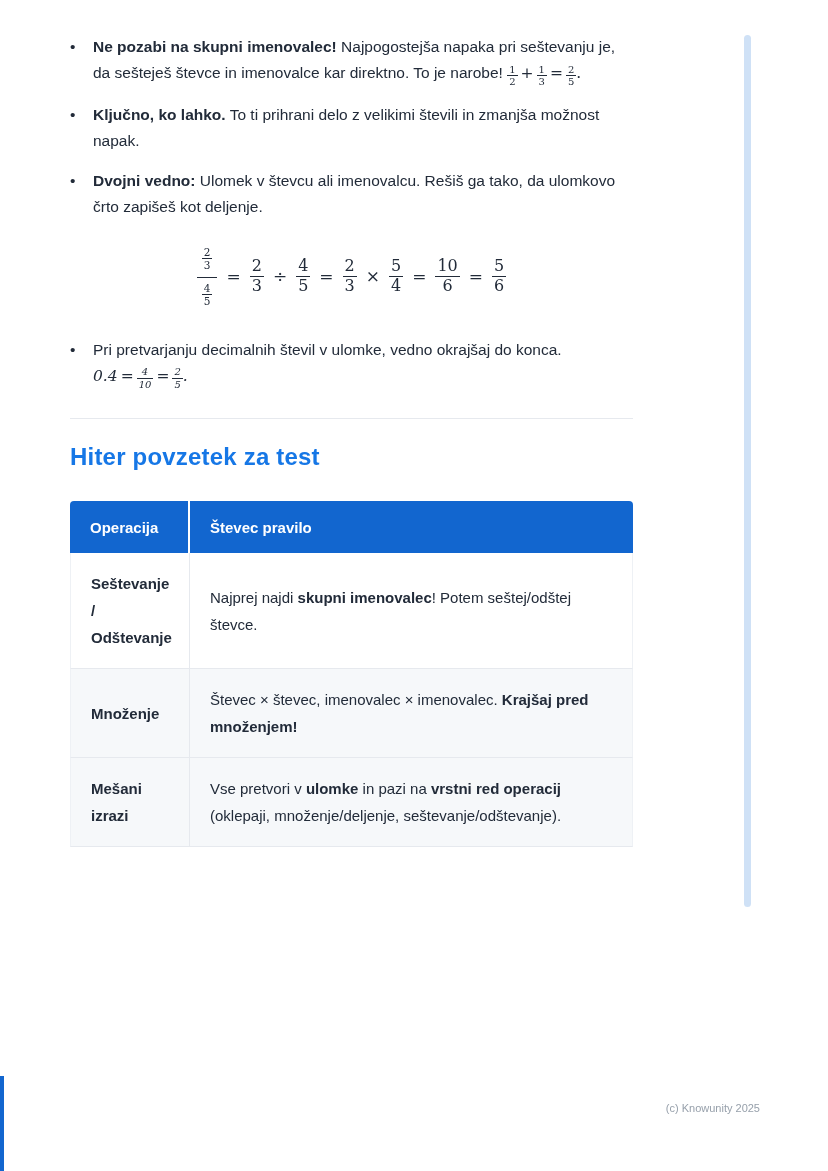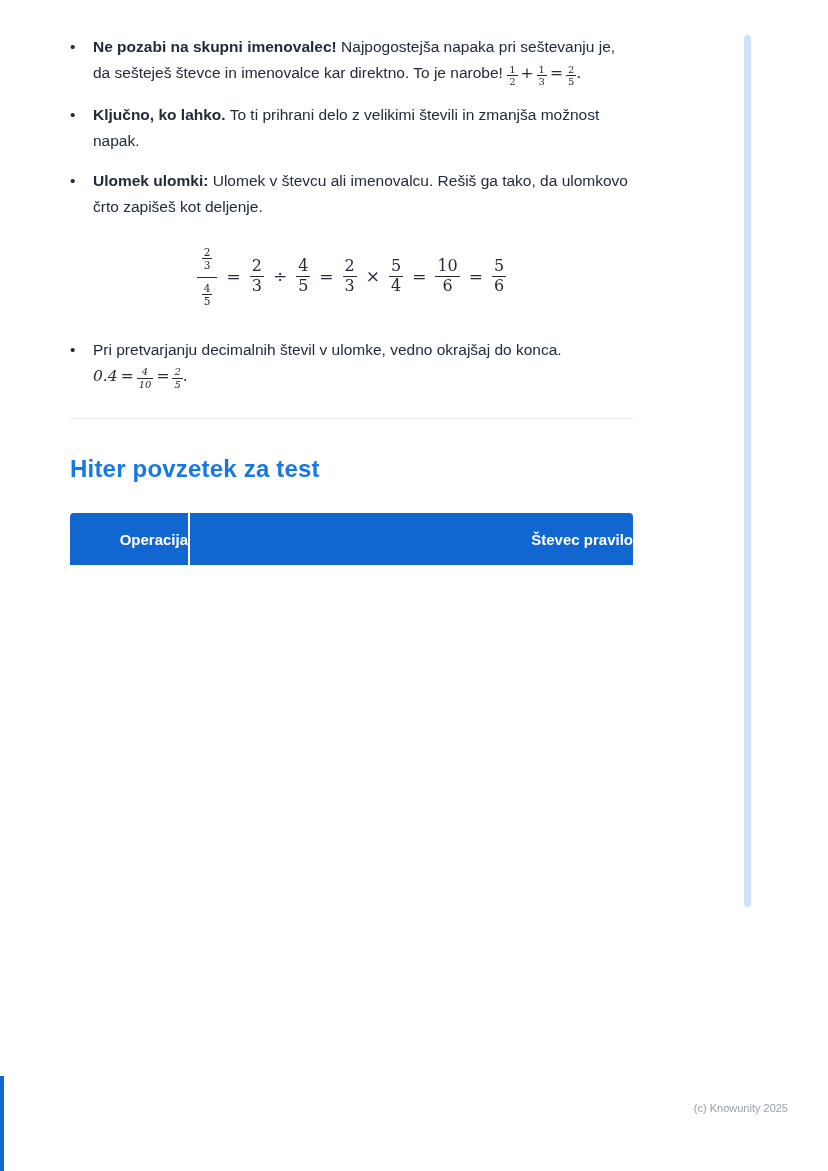--- a/index.html
+++ b/index.html
@@ -34,64 +34,64 @@
   .dmath .mop { margin: 0 9px; }
   .frac.md { font-size: 16px; }
   .bigfrac { display: inline-block; text-align: center; }
   .bigfrac .bnum { display: block; border-bottom: 1px solid currentColor; padding: 2px 5px 4px; }
   .bigfrac .bden { display: block; padding: 4px 5px 0; }
   .bigfrac .frac { font-size: 10.5px; }
 
   .b4line { display: block; font-style: italic; }
 
   .divider { height: 1px; background: #e6e9ee; margin: 28px 0 0; }
-  .heading { margin-top: 36px; font-size: 24px; font-weight: bold; letter-spacing: 0.2px;
+  .heading { margin-top: 24px; font-size: 24px; font-weight: bold; letter-spacing: 0.2px;
              color: var(--accent-blue, #1677e6); }
 
   
   .summary { margin-top: 30px; width: 563px; border-collapse: separate; border-spacing: 0; font-size: 15px; }
   .summary th {
     background: var(--table-header-blue, #1266cf); color: #ffffff;
-    text-align: right; font-weight: bold; height: 52px;
+    text-align: left; font-weight: bold; height: 52px;
     padding: 0 0 0 20px; vertical-align: middle;
   }
   .summary th.c1 { width: 120px; border-right: 2px solid #ffffff; border-top-left-radius: 4px; }
   .summary th.c2 { border-top-right-radius: 4px; }
   .summary td { vertical-align: middle; padding: 17px 20px; border-bottom: 1px solid #e6e9ee; line-height: 27px; background: #ffffff; }
   .summary td.c1 { font-weight: bold; border-right: 1px solid #e6e9ee; border-left: 1px solid #eef1f5; padding: 17px 10px 17px 20px; }
   .summary td.c2 { border-right: 1px solid #eef1f5; padding-right: 26px; }
   .summary tr.alt td { background: var(--row-alt, #f6f8fa); }
   .lbl-line { display: block; }
 
   .scrollbar { position: absolute; left: 744px; top: 35px; width: 7px; height: 872px;
                border-radius: 4px; background: var(--scrollbar, #cfe1f6); }
   .edge { position: absolute; left: 0; top: 1076px; width: 4px; height: 95px;
           background: var(--table-header-blue, #1266cf); }
-  .footer { position: absolute; top: 1102px; right: 40px; font-size: 11px; color: #97a0ab; }
+  .footer { position: absolute; top: 1102px; right: 68px; font-size: 11px; color: #97a0ab; }
 </style>
 </head>
 <body>
 
 <div class="page">
   <div class="content">
 
     <ul class="bullets">
       <li class="bullet">
         <span class="marker">•</span>
         <span class="btext"><strong>Ne pozabi na skupni imenovalec!</strong><span> Najpogostejša napaka pri seštevanju je, da sešteješ števce in imenovalce kar direktno. To je narobe! </span><span class="imath"><span class="frac xs"><span class="num">1</span><span class="den">2</span></span><span class="mop">+</span><span class="frac xs"><span class="num">1</span><span class="den">3</span></span><span class="mop">=</span><span class="frac xs"><span class="num">2</span><span class="den">5</span></span><span class="mend">.</span></span></span>
       </li>
 
       <li class="bullet">
         <span class="marker">•</span>
         <span class="btext"><strong>Ključno, ko lahko.</strong><span> To ti prihrani delo z velikimi števili in zmanjša možnost napak.</span></span>
       </li>
 
       <li class="bullet">
         <span class="marker">•</span>
-        <span class="btext"><strong>Ulomek ulomki:</strong><span> Ulomek v števcu ali imenovalcu. Rešiš ga tako, da ulomkovo črto zapišeš kot deljenje.</span></span>
+        <span class="btext"><strong>Dvojni vedno:</strong><span> Ulomek v števcu ali imenovalcu. Rešiš ga tako, da ulomkovo črto zapišeš kot deljenje.</span></span>
       </li>
     </ul>
 
     <div class="dmath">
       <span class="bigfrac">
         <span class="bnum"><span class="frac"><span class="num">2</span><span class="den">3</span></span></span>
         <span class="bden"><span class="frac"><span class="num">4</span><span class="den">5</span></span></span>
       </span>
       <span class="mop">=</span>
       <span class="frac md">
@@ -137,20 +137,40 @@
     <h2 class="heading">Hiter povzetek za test</h2>
 
     <table class="summary">
       <thead>
         <tr>
           <th class="c1">Operacija</th>
           <th class="c2">Števec pravilo</th>
         </tr>
       </thead>
       <tbody>
+        <tr>
+          <td class="c1">
+            <span class="lbl-line">Seštevanje</span>
+            <span class="lbl-line">/</span>
+            <span class="lbl-line">Odštevanje</span>
+          </td>
+          <td class="c2"><span>Najprej najdi </span><strong>skupni imenovalec</strong><span>! Potem seštej/odštej števce.</span></td>
+        </tr>
+        <tr class="alt">
+          <td class="c1">
+            <span class="lbl-line">Množenje</span>
+          </td>
+          <td class="c2"><span>Števec × števec, imenovalec × imenovalec. </span><strong>Krajšaj pred množenjem!</strong></td>
+        </tr>
+        <tr class="alt">
+          <td class="c1">
+            <span class="lbl-line">Mešani izrazi</span>
+          </td>
+          <td class="c2"><span>Vse pretvori v </span><strong>ulomke</strong><span> in pazi na </span><strong>vrstni red operacij</strong><span> (oklepaji, množenje/deljenje, seštevanje/odštevanje).</span></td>
+        </tr>
       </tbody>
     </table>
 
   </div>
 
   <div class="scrollbar"></div>
   <div class="edge"></div>
   <div class="footer">(c) Knowunity 2025</div>
 </div>
 

